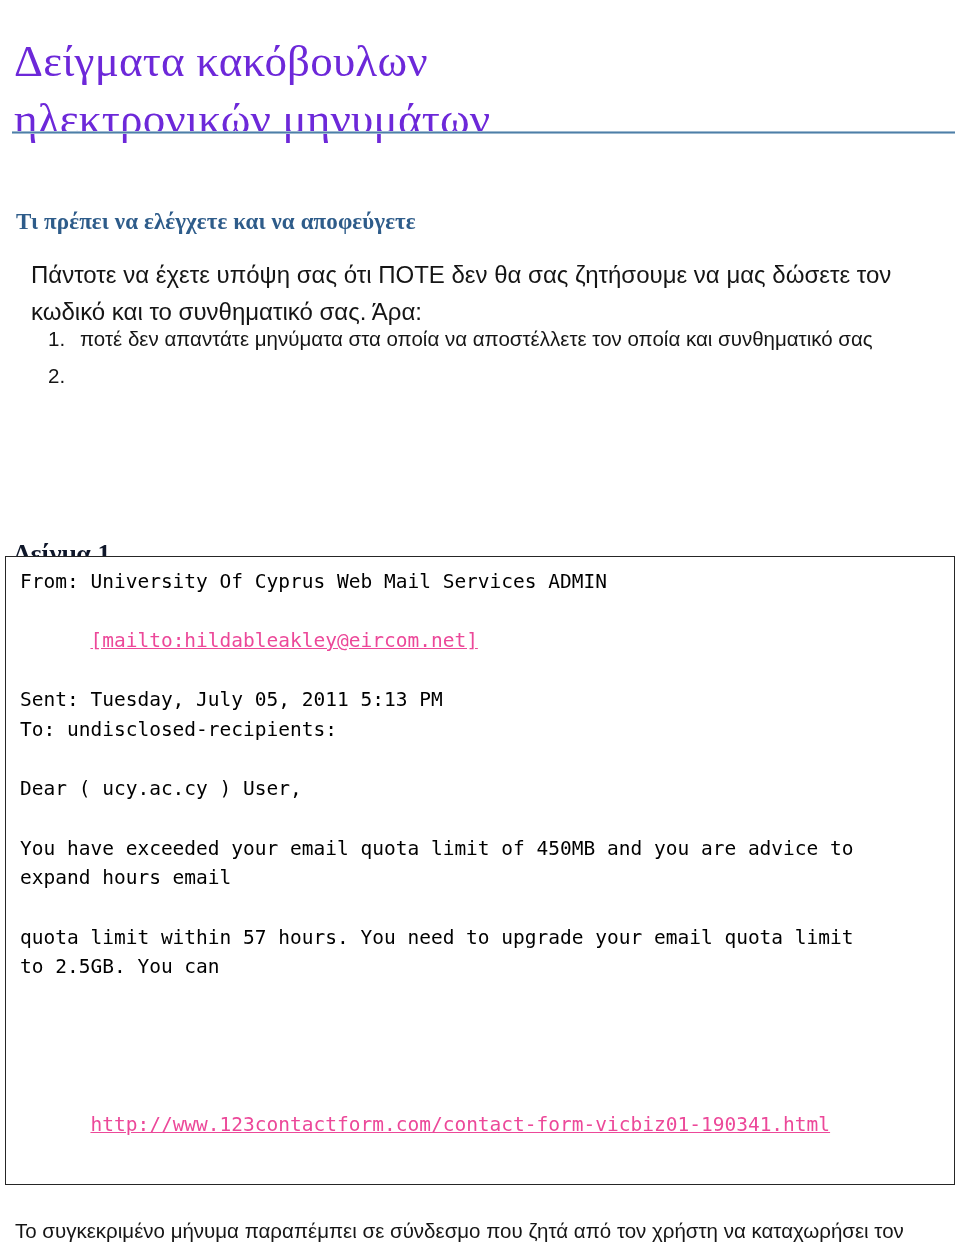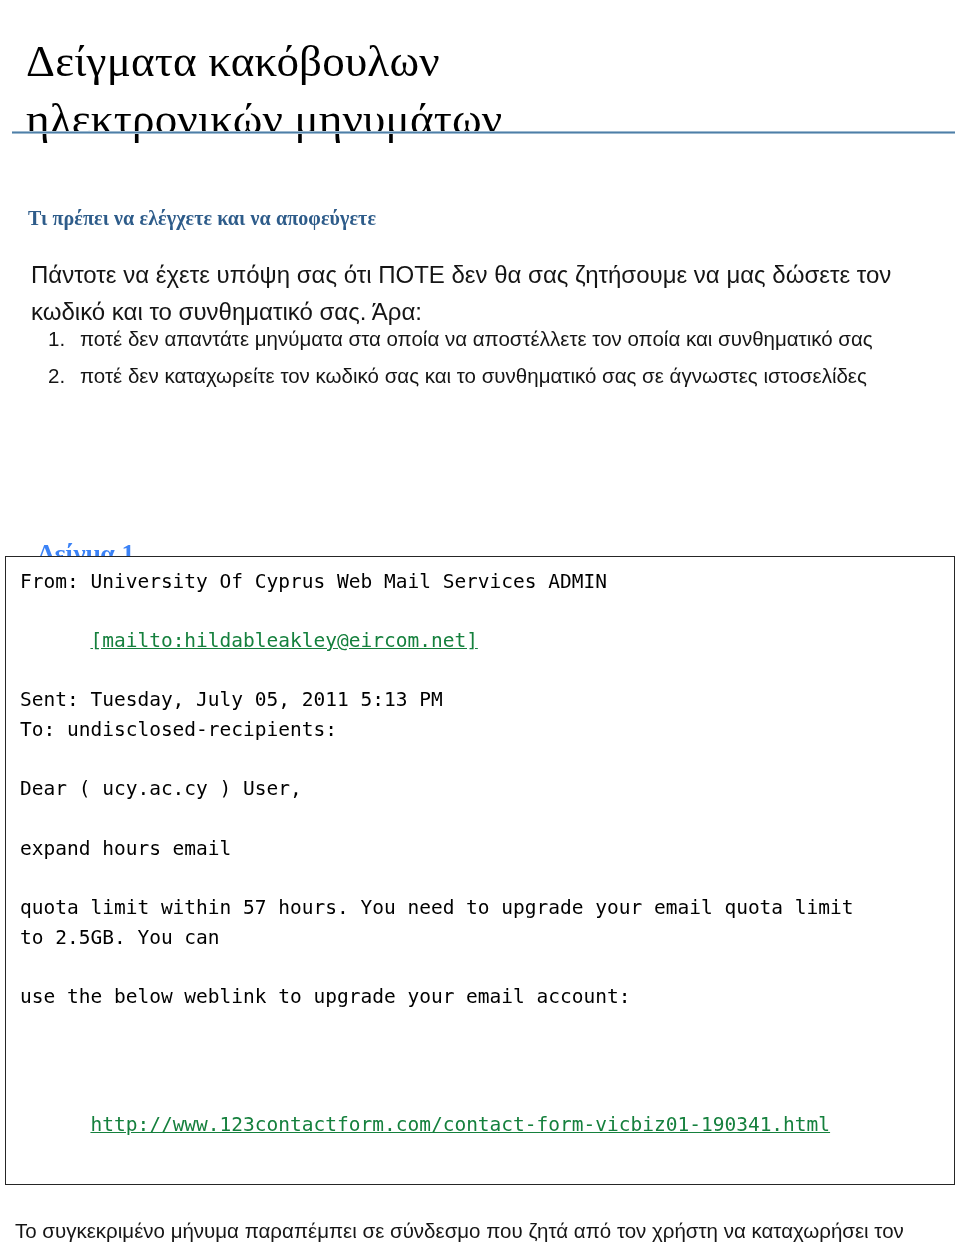--- a/index.html
+++ b/index.html
@@ -20,51 +20,51 @@
   .page {
     position: relative;
     width: 960px;
     height: 1256px;
     box-sizing: border-box;
   }
 
   
   .doc-title {
     position: absolute;
-    left: 26px;
+    left: 14px;
     top: 2px;
     width: 700px;
     font-family: "Liberation Serif", "DejaVu Serif", serif;
     font-size: 45px;
     line-height: 58px;
     font-weight: 400;
-    color: #000000;
+    color: #6d28d9;
     letter-spacing: 0.2px;
   }
   .doc-title .line2 { display: block; }
 
   .title-rule {
     position: absolute;
     left: 12px;
     top: 131px;
     width: 943px;
     height: 3px;
     background: #4E7FA8;
     border-top: 1px solid #9DB9CF;
     border-bottom: 1px solid #9DB9CF;
     box-sizing: border-box;
   }
 
   
   .section-heading {
     position: absolute;
-    left: 28px;
+    left: 16px;
     top: 190px;
     font-family: "Liberation Serif", "DejaVu Serif", serif;
-    font-size: 20px;
+    font-size: 23px;
     font-weight: bold;
     color: #2E5C8A;
     letter-spacing: 0.1px;
   }
 
   
   .intro {
     position: absolute;
     left: 31px;
     top: 232px;
@@ -104,22 +104,21 @@
   }
 
   
   .sample-heading {
     position: absolute;
     left: 14px;
     top: 513px;
     font-family: "Liberation Serif", "DejaVu Serif", serif;
     font-size: 26px;
     font-weight: bold;
-    color: #3b82f6;
-    margin-left: 24px;
+    color: #0f172a;
   }
 
   
   .email-box {
     position: absolute;
     left: 5px;
     top: 556px;
     width: 950px;
     height: 629px;
     box-sizing: border-box;
@@ -143,21 +142,21 @@
     text-align: justify;
     text-justify: inter-word;
   }
   .email-box .justified > span.stretch {
     display: inline-block;
     width: 100%;
     text-align: justify;
   }
 
   .email-link {
-    color: #15803d;
+    color: #ec4899;
     text-decoration: underline;
     display: inline-block;
   }
 
   .gap-sm { height: 29px; }
   .gap-md { height: 30px; }
   .gap-lg { height: 40px; }
 
   
   .caption {
@@ -186,50 +185,49 @@
 
   <p class="intro">Πάντοτε να έχετε υπόψη σας ότι ΠΟΤΕ δεν θα σας ζητήσουμε να μας δώσετε τον κωδικό και το συνθηματικό σας. Άρα:</p>
 
   <ul class="numbered-list">
     <li>
       <span class="marker">1.</span>
       <span>ποτέ δεν απαντάτε μηνύματα στα οποία να αποστέλλετε τον οποία και συνθηματικό σας</span>
     </li>
     <li>
       <span class="marker">2.</span>
-      <span>ποτέ δεν καταχωρείτε τον κωδικό σας και το συνθηματικό σας σε άγνωστες ιστοσελίδες</span>
     </li>
   </ul>
 
   <h3 class="sample-heading">Δείγμα 1</h3>
 
   <div class="email-box">
     <div class="hdr-line">From: University Of Cyprus Web Mail Services ADMIN</div>
     <div class="hdr-line">
       <a class="email-link" href="#">[mailto:hildableakley@eircom.net]</a>
     </div>
     <div class="hdr-line">Sent: Tuesday, July 05, 2011 5:13 PM</div>
     <div class="hdr-line">To: undisclosed-recipients:</div>
 
     <div class="gap-md"></div>
 
     <div class="body-line">Dear ( ucy.ac.cy ) User,</div>
 
     <div class="gap-md"></div>
 
+    <div class="body-line justified"><span class="stretch">You have exceeded your email quota limit of 450MB and you are advice to</span></div>
     <div class="body-line">expand hours email</div>
 
     <div class="gap-md"></div>
 
     <div class="body-line justified"><span class="stretch">quota limit within 57 hours. You need to upgrade your email quota limit</span></div>
     <div class="body-line">to 2.5GB. You can</div>
 
     <div class="gap-md"></div>
 
-    <div class="body-line">use the below weblink to upgrade your email account:</div>
 
     <div class="gap-lg"></div>
     <div class="gap-sm"></div>
 
     <div class="body-line">
       <a class="email-link" href="#">http://www.123contactform.com/contact-form-vicbiz01-190341.html</a>
     </div>
 
   </div>
 

